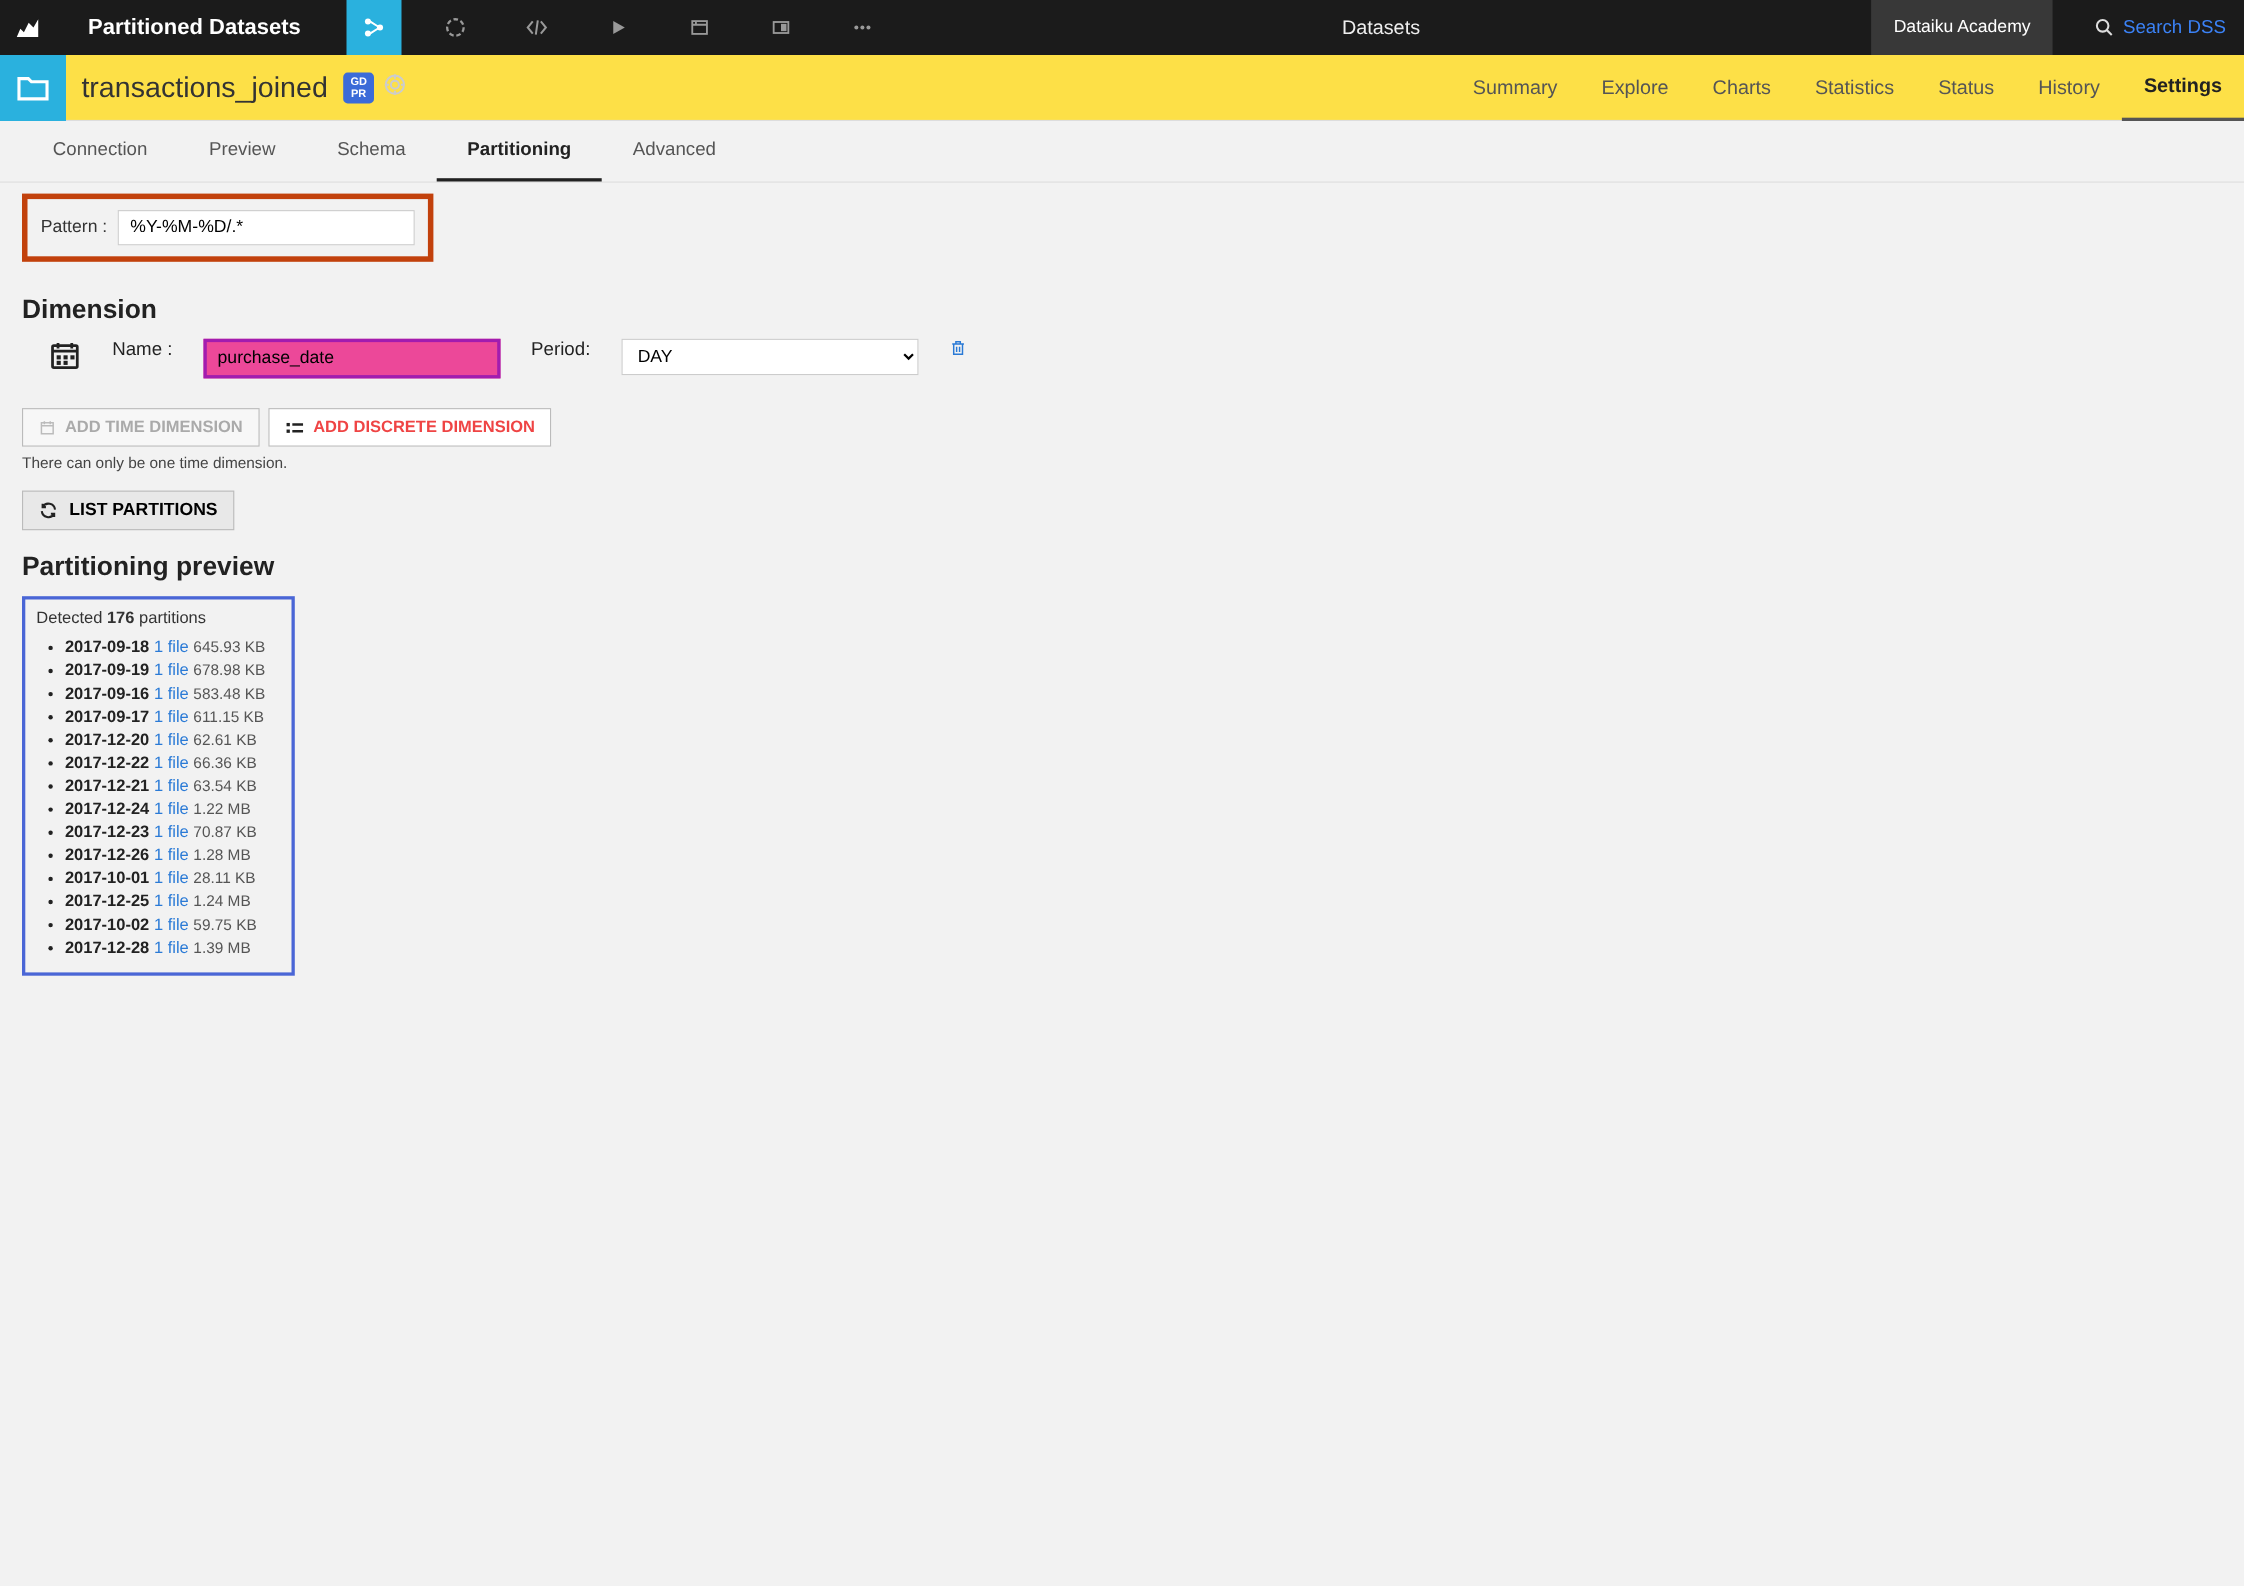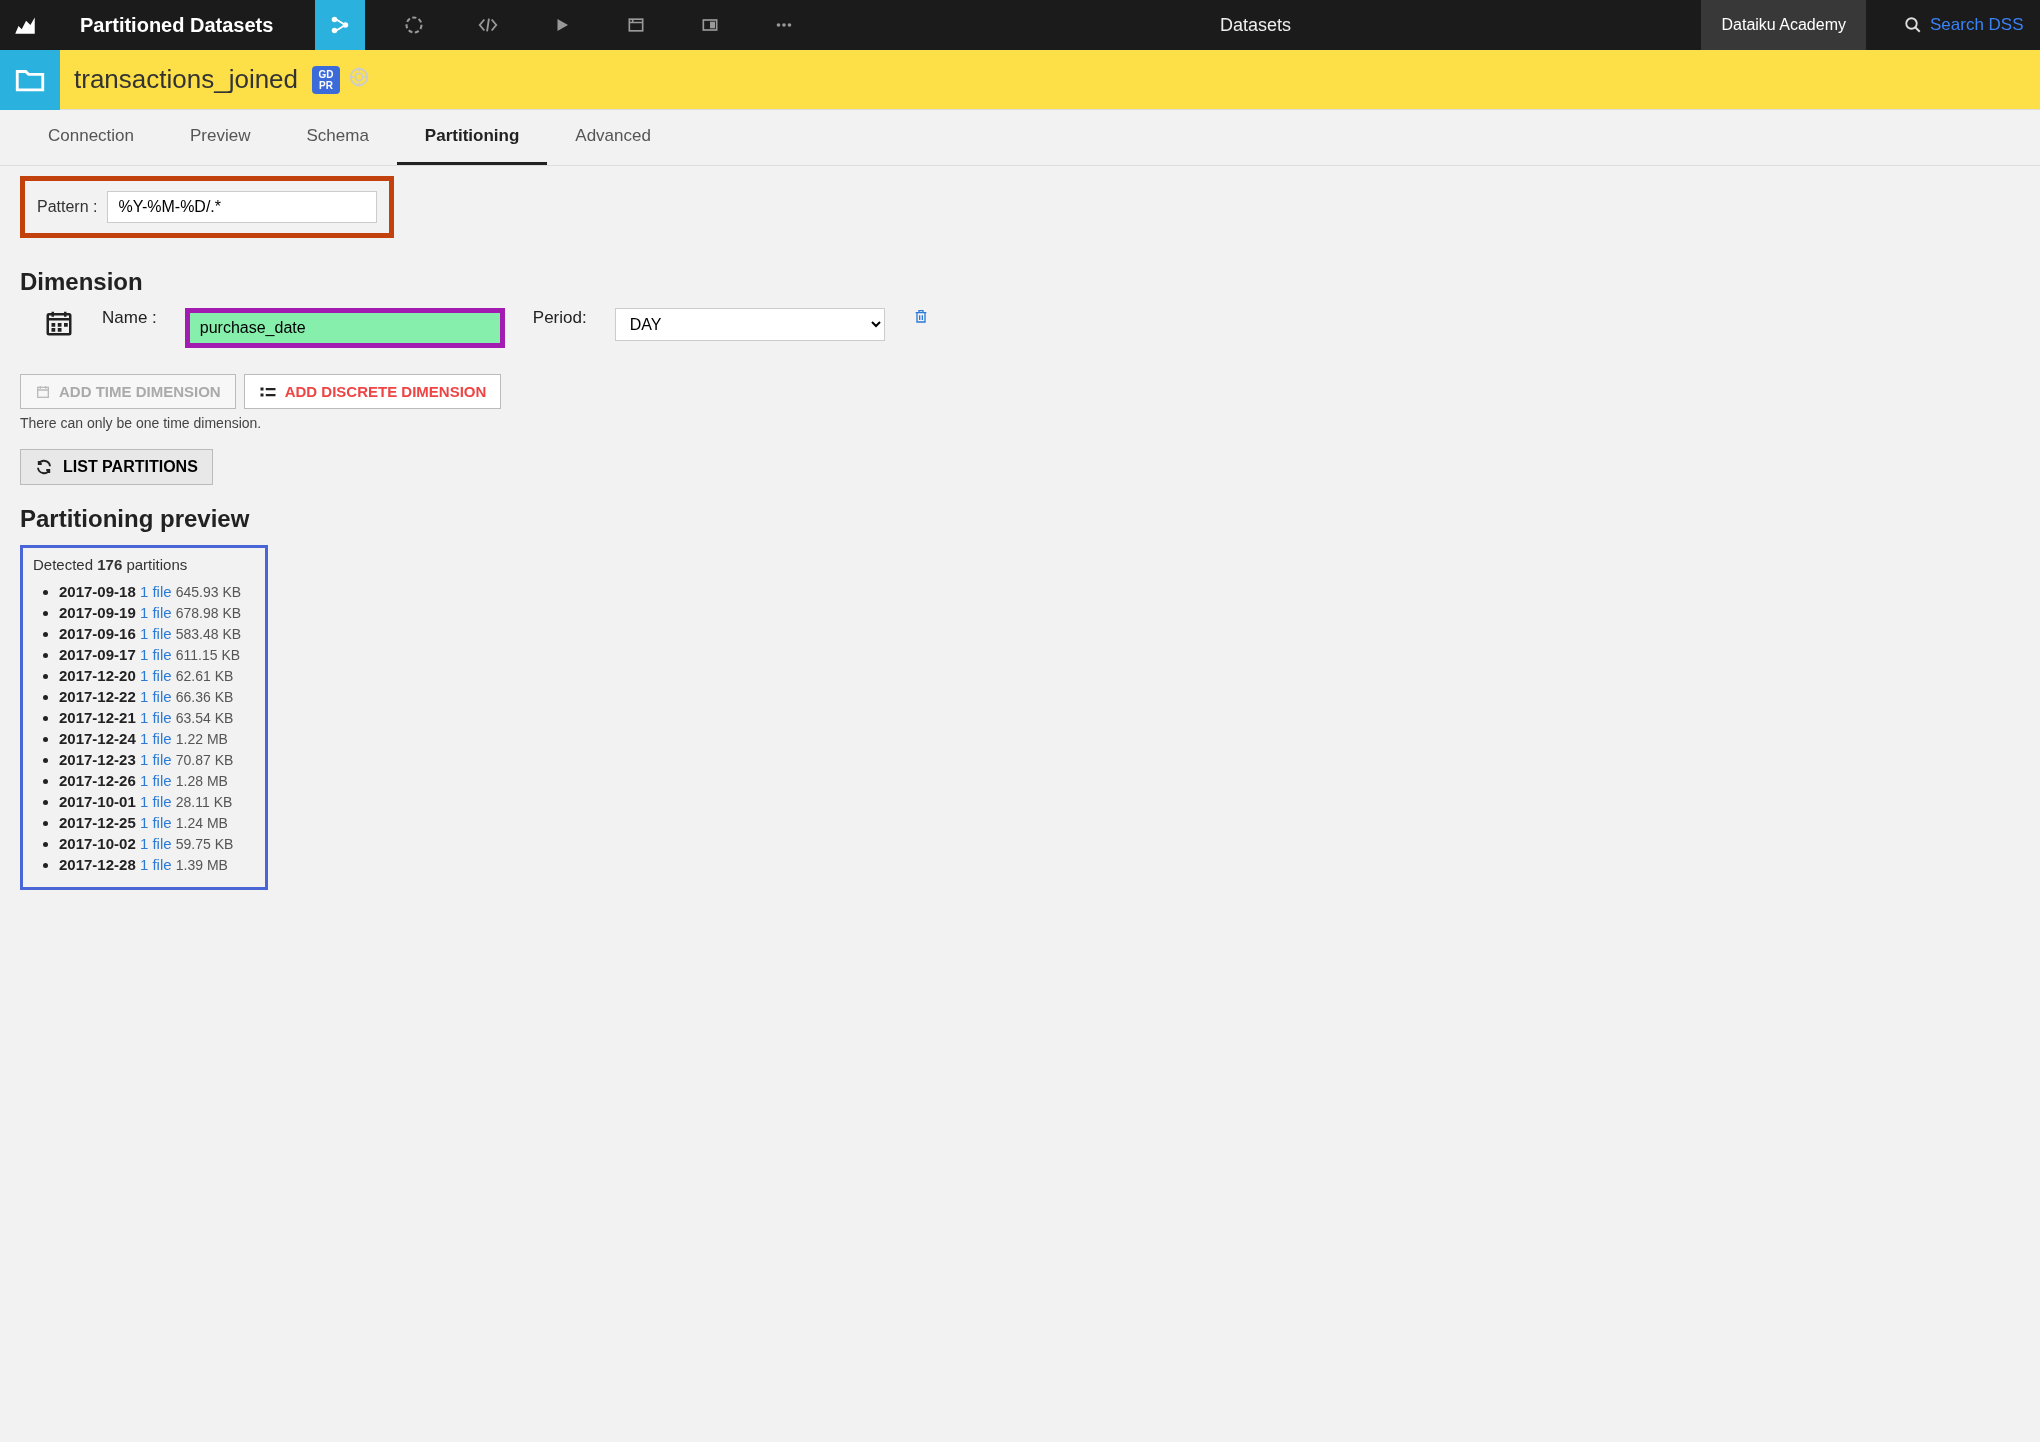--- a/index.html
+++ b/index.html
@@ -125,21 +125,21 @@
   .patternbox input {
     font-size:16px; padding:6px 10px;
     border:1px solid #ccc; background:#fff;
     width:270px;
   }
   h2 { font-size:24px; font-weight:700; color:#222; margin:8px 0 12px; }
   .dim-row { display:flex; align-items:flex-start; gap:28px; margin-left:24px; }
   .dim-row .cal-icon { font-size:26px; color:#222; }
   .dim-row label { font-size:17px; }
   .dim-row input[type=text] {
-    font-size:16px; padding:6px 10px; border:5px solid #a21caf; background:#86efac; width:320px;
+    font-size:16px; padding:6px 10px; border:3px solid #a21caf; background:#ec4899; width:270px;
   }
   .dim-row select {
     font-size:16px; padding:6px 10px; border:1px solid #ccc; background:#fff; width:270px;
   }
   .dim-row .trash { color:#2a7ad6; cursor:pointer; }
   .btnrow { display:flex; gap:8px; margin-top:26px; }
   .btn {
     border:1px solid #bbb; background:#fff;
     padding:8px 14px; font-size:15px; font-weight:700;
     display:inline-flex; align-items:center; gap:8px;
@@ -242,20 +242,29 @@
       <span style="display:block;font-size:10px;line-height:11px">GD<br>PR</span>
     </div>
   <span class="target-icon">
     <svg width="22" height="22" viewBox="0 0 24 24" fill="none" stroke="#ccc" stroke-width="2">
         <circle cx="12" cy="12" r="9"></circle>
         <circle cx="12" cy="12" r="4"></circle>
         <path d="M12 2 L12 6 M12 18 L12 22 M2 12 L6 12 M18 12 L22 12"></path>
       </svg>
   </span>
   <div class="spacer"></div>
+  <div id="ds-tabs" style="display: flex;">
+      <div class="tab">Summary</div>
+      <div class="tab">Explore</div>
+      <div class="tab">Charts</div>
+      <div class="tab">Statistics</div>
+      <div class="tab">Status</div>
+      <div class="tab">History</div>
+      <div class="tab active">Settings</div>
+    </div>
 </div>
 
 <div class="subtabs" id="subtabs">
     <div class="st">Connection</div>
     <div class="st">Preview</div>
     <div class="st">Schema</div>
     <div class="st active">Partitioning</div>
     <div class="st">Advanced</div>
   </div>
 

